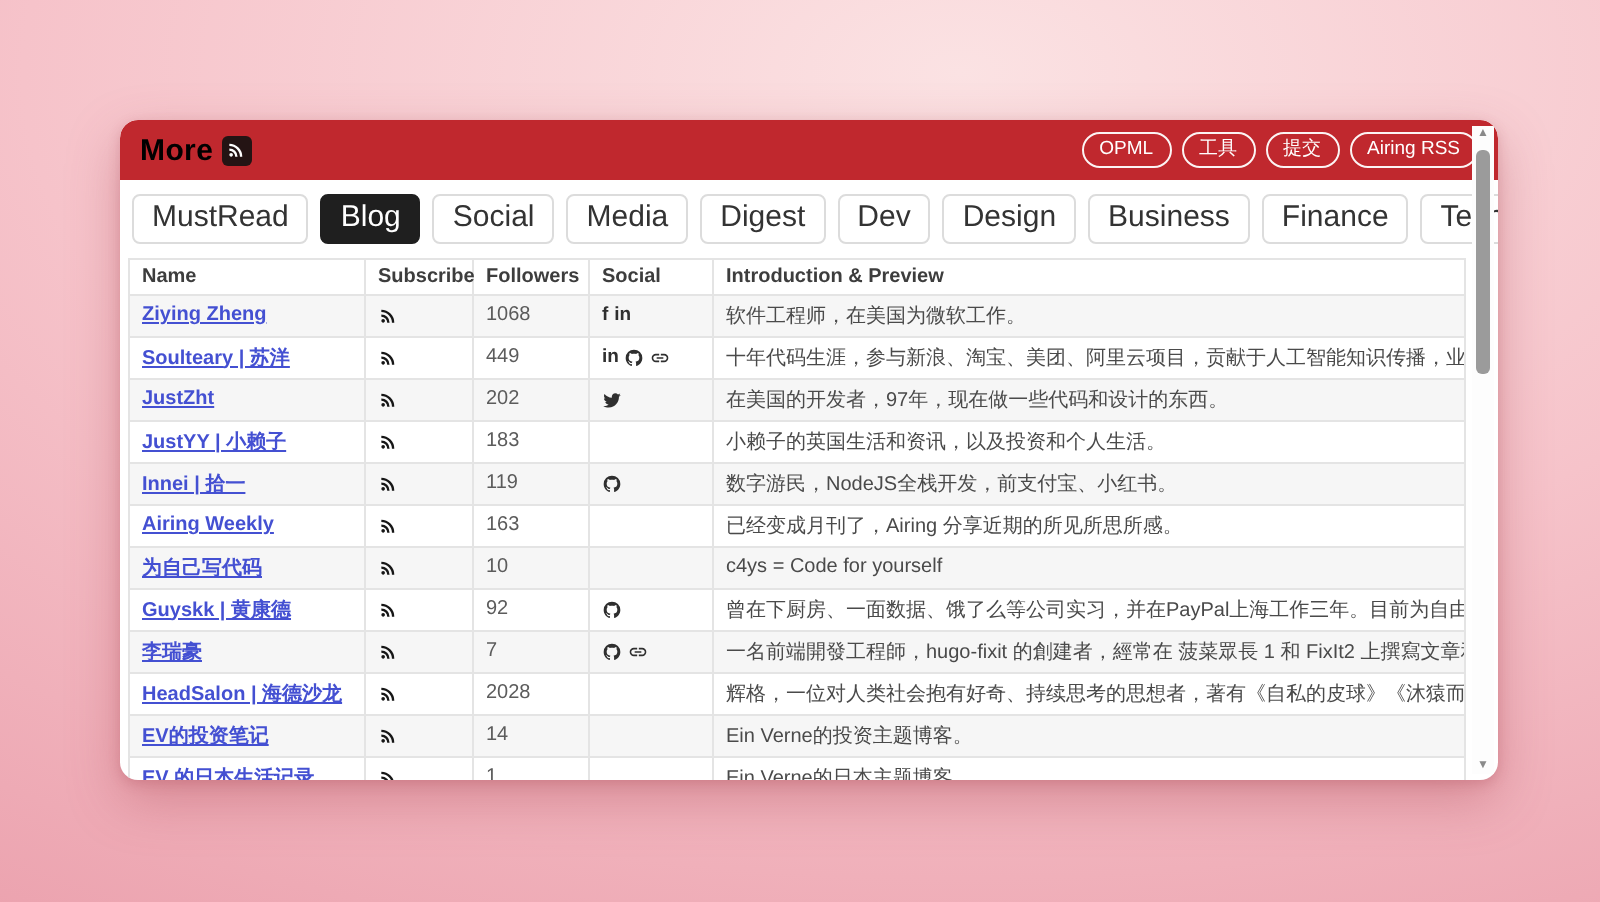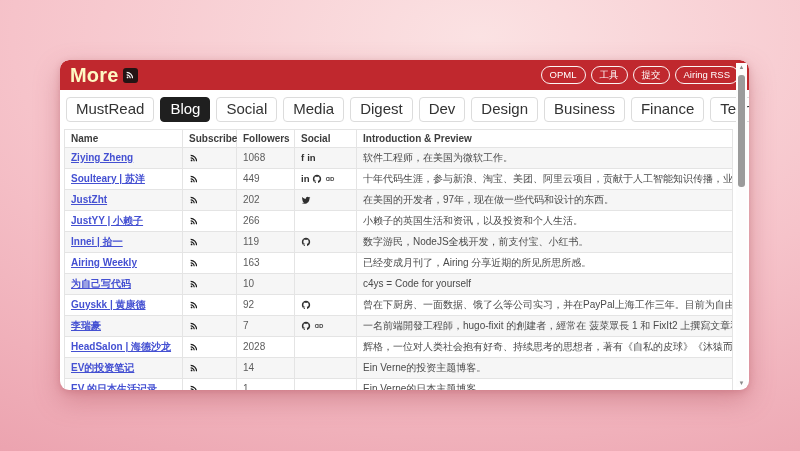--- a/index.html
+++ b/index.html
@@ -17,21 +17,21 @@
     overflow:hidden;
   }
 
   
   .appbar {
     height:30px; background:var(--accent,#c0282e);
     display:flex; align-items:center; padding:0 10px;
     border-radius:9px 9px 0 0;
   }
   .logo { display:flex; align-items:center; gap:4px; }
-  .logo-text { color:#fef9c3; font-size:20px; font-weight:bold; letter-spacing:.2px; }
+  .logo-text { color:#000000; font-size:15px; font-weight:bold; letter-spacing:.2px; }
   .logo-badge {
     width:15px; height:15px; background:#241414; border-radius:3px;
     display:flex; align-items:center; justify-content:center;
   }
   .logo-badge svg { width:10px; height:10px; fill:#fff; }
   .appbar-spacer { flex:1; }
   .appbar-actions { display:flex; gap:5px;padding-left:38px; }
   .pill-btn {
     background:transparent; border:1px solid rgba(255,255,255,.95); color:#fff;
     font-size:9.5px; line-height:1; padding:3.5px 8px; border-radius:10px;
@@ -190,21 +190,21 @@
               </td>
               <td class="intro">在美国的开发者，97年，现在做一些代码和设计的东西。</td>
             </tr>
             <tr>
               <td class="name"><a href="#">JustYY | 小赖子</a></td>
               <td class="rss-cell">
                 <svg viewBox="0 0 24 24">
                   <path d="M6.18,15.64A2.18,2.18 0 0,1 8.36,17.82C8.36,19 7.38,20 6.18,20C5,20 4,19 4,17.82A2.18,2.18 0 0,1 6.18,15.64M4,4.44A15.56,15.56 0 0,1 19.56,20H16.73A12.73,12.73 0 0,0 4,7.27V4.44M4,10.1A9.9,9.9 0 0,1 13.9,20H11.07A7.07,7.07 0 0,0 4,12.93V10.1Z"></path>
                 </svg>
               </td>
-              <td class="fol">266</td>
+              <td class="fol">183</td>
               <td>
                 <span class="soc"></span>
               </td>
               <td class="intro">小赖子的英国生活和资讯，以及投资和个人生活。</td>
             </tr>
             <tr class="alt">
               <td class="name"><a href="#">Innei | 拾一</a></td>
               <td class="rss-cell">
                 <svg viewBox="0 0 24 24">
                   <path d="M6.18,15.64A2.18,2.18 0 0,1 8.36,17.82C8.36,19 7.38,20 6.18,20C5,20 4,19 4,17.82A2.18,2.18 0 0,1 6.18,15.64M4,4.44A15.56,15.56 0 0,1 19.56,20H16.73A12.73,12.73 0 0,0 4,7.27V4.44M4,10.1A9.9,9.9 0 0,1 13.9,20H11.07A7.07,7.07 0 0,0 4,12.93V10.1Z"></path>

